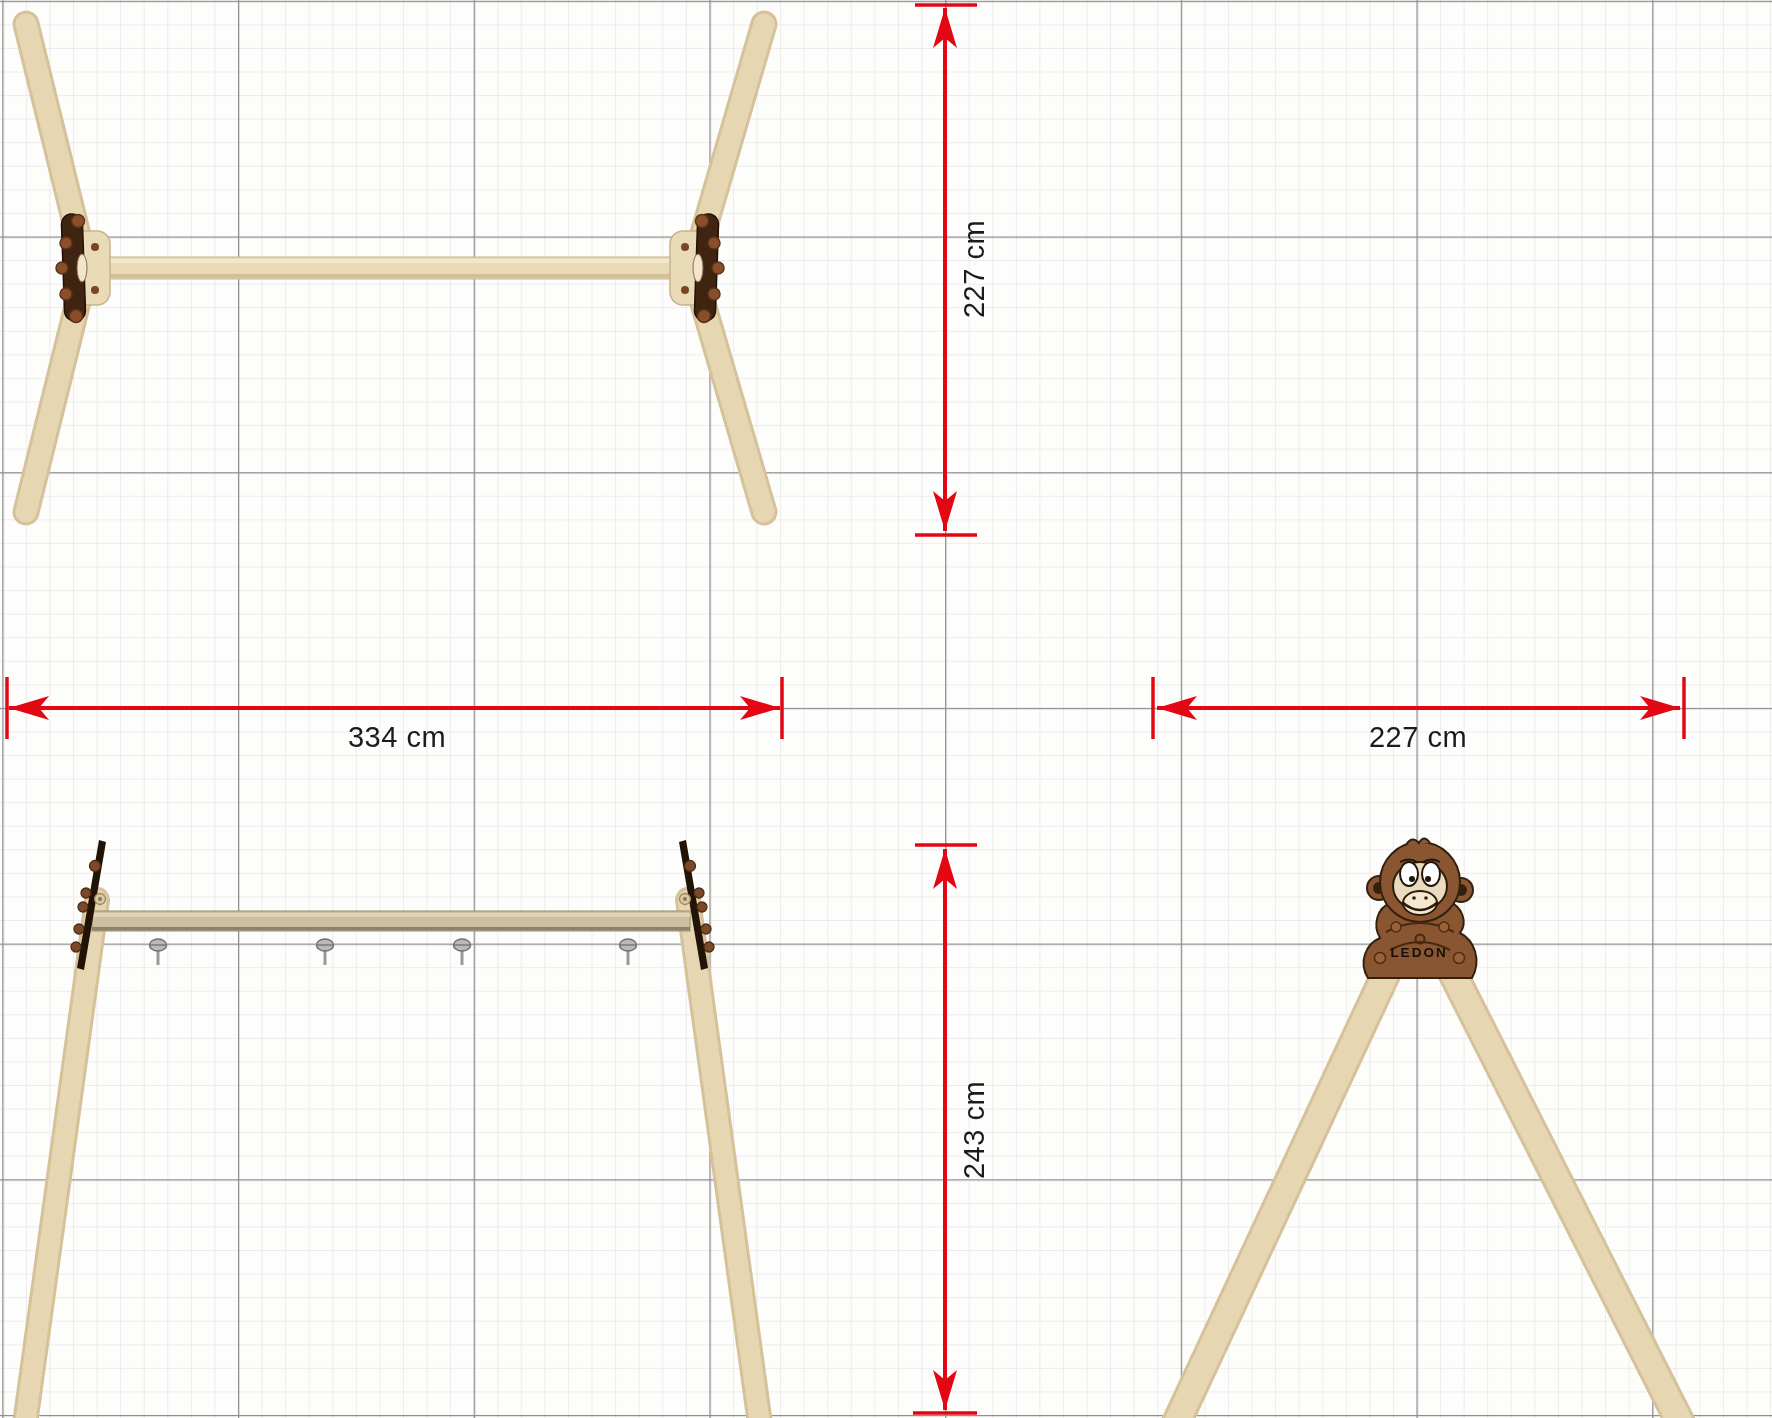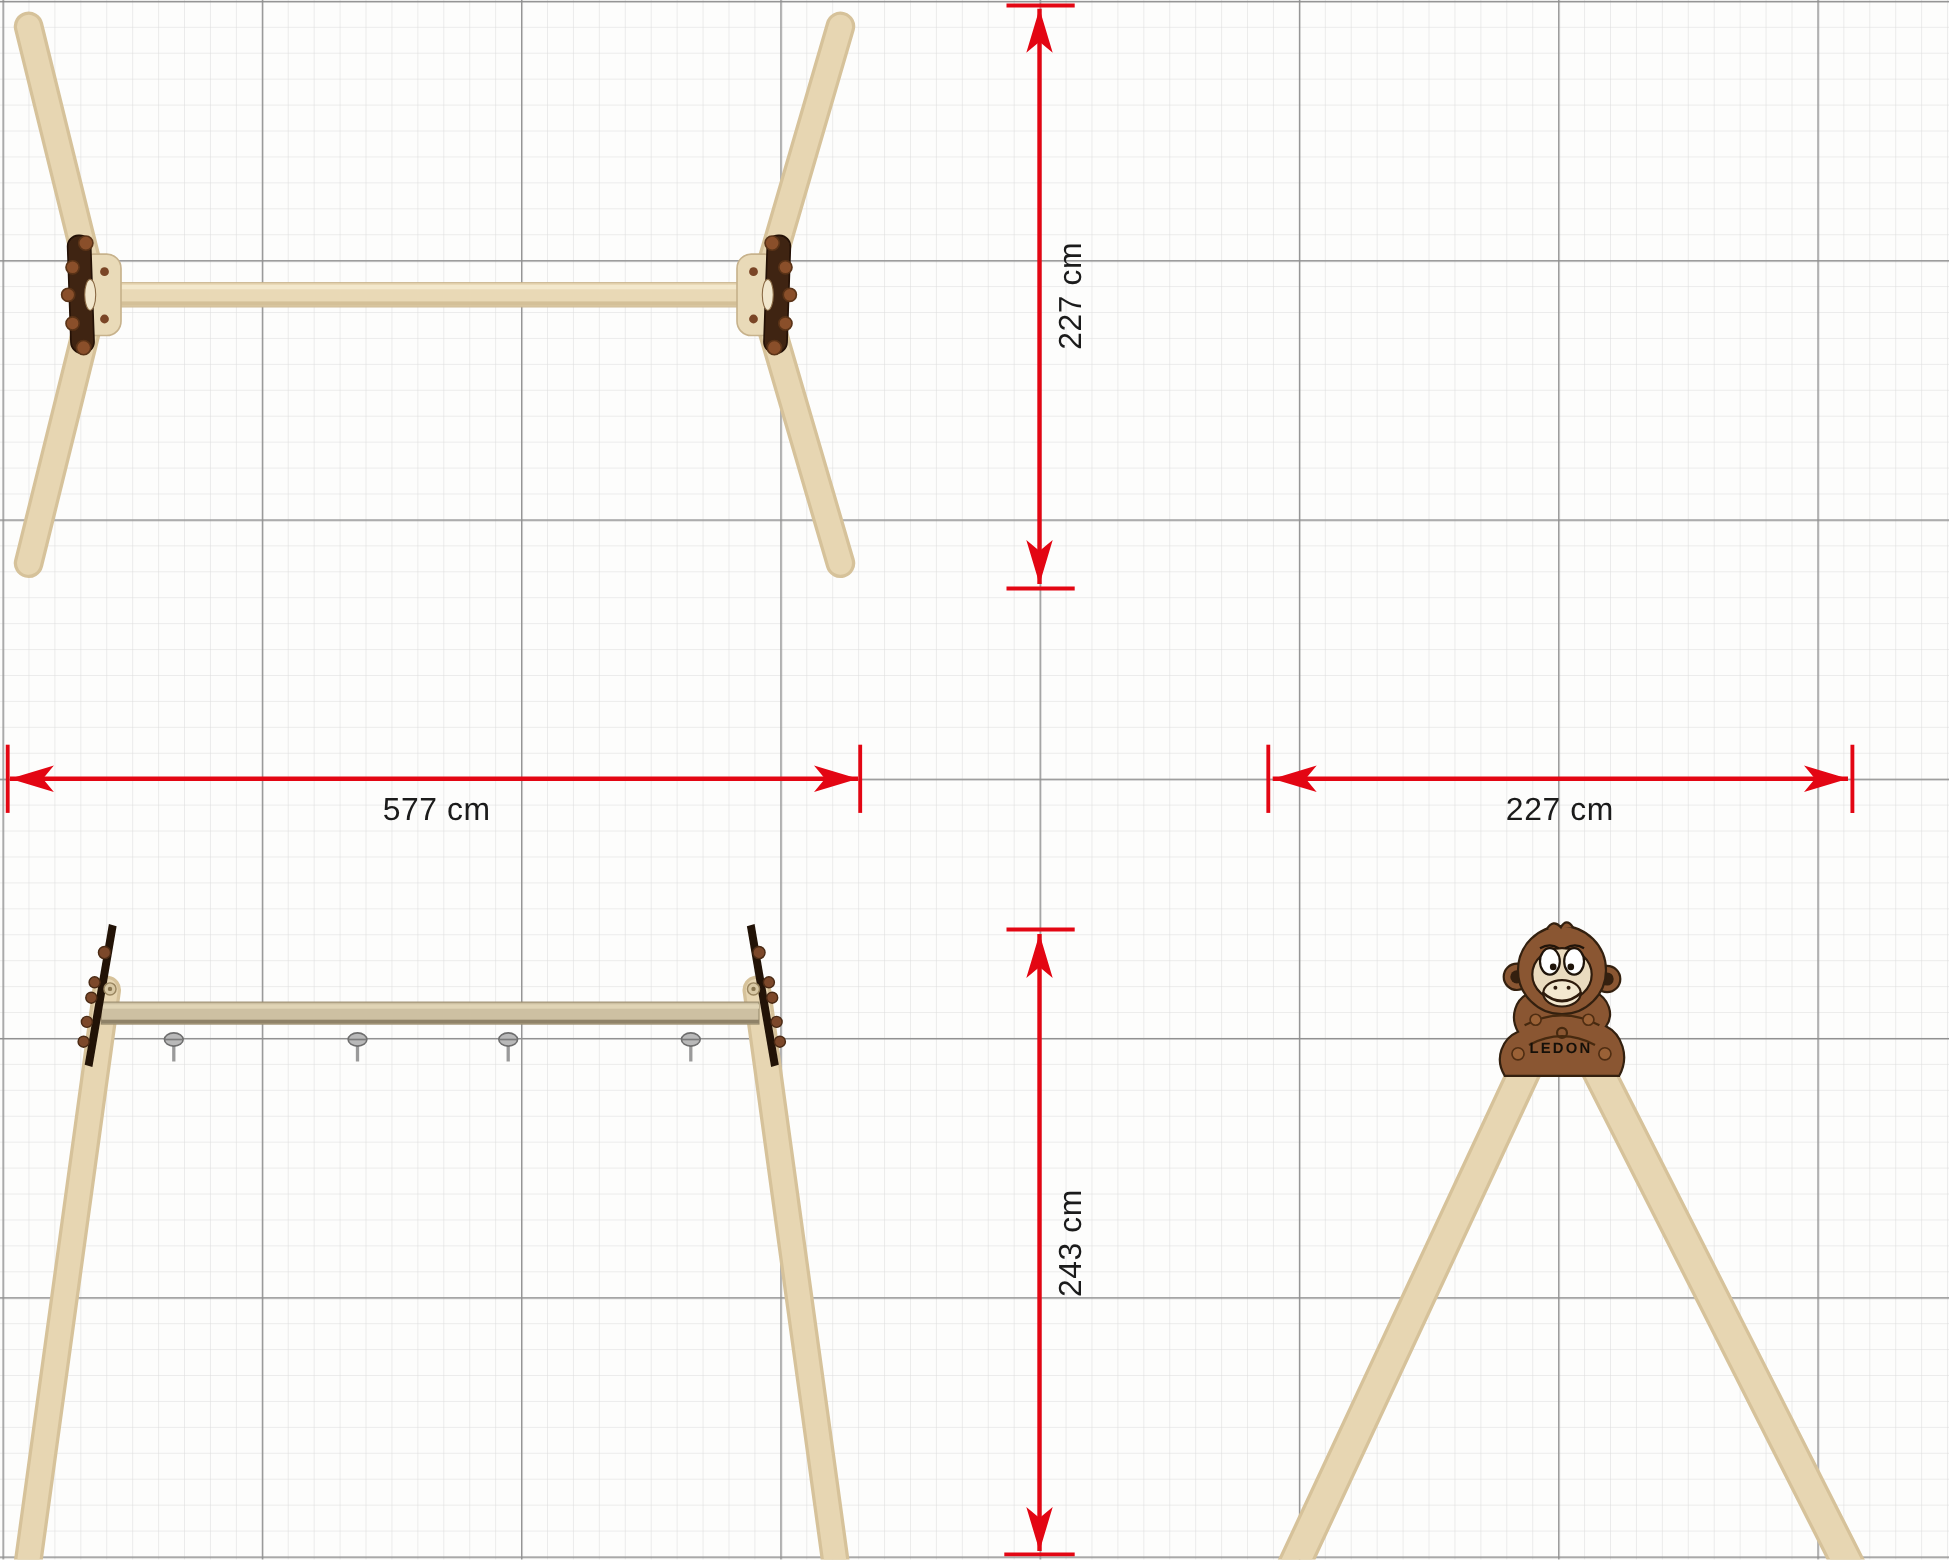--- a/index.html
+++ b/index.html
@@ -178,21 +178,21 @@
       <line x1="945" y1="8" x2="945" y2="531" marker-start="url(#arr)" marker-end="url(#arr)"></line>
       <line x1="915" y1="5" x2="977" y2="5" stroke-width="3.5"></line>
       <line x1="915" y1="535" x2="977" y2="535" stroke-width="3.5"></line>
 
       <line x1="945" y1="849" x2="945" y2="1410" marker-start="url(#arr)" marker-end="url(#arr)"></line>
       <line x1="915" y1="845" x2="977" y2="845" stroke-width="3.5"></line>
       <line x1="913" y1="1413" x2="977" y2="1413" stroke-width="3.5"></line>
     </g>
   </svg>
 
-  <div class="dim-label" style="left:397px; top:737px;">577 cm</div>
+  <div class="dim-label" style="left:397px; top:737px;">334 cm</div>
 
   <div class="dim-label" style="left:1418px; top:737px;">227 cm</div>
 
   <div class="dim-label vertical" style="left:974px; top:269px;">227 cm</div>
 
   <div class="dim-label vertical" style="left:974px; top:1130px;">243 cm</div>
 
 </div>
 
 </body></html>

